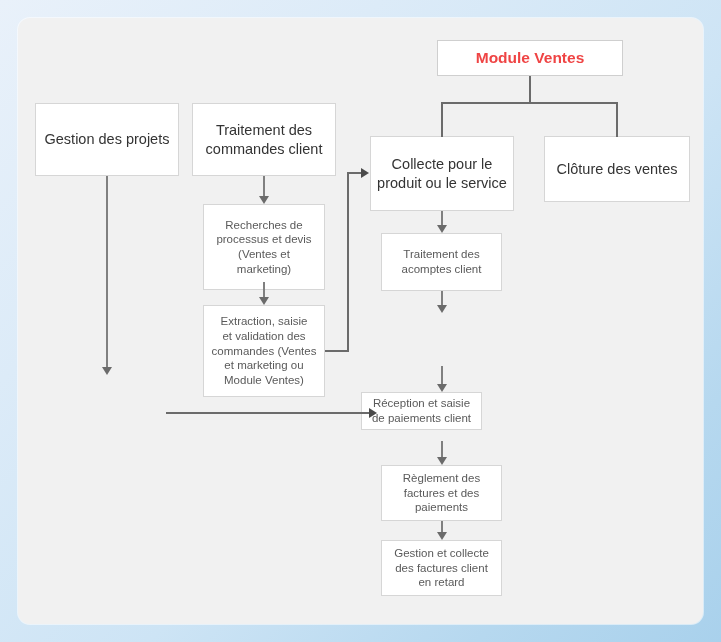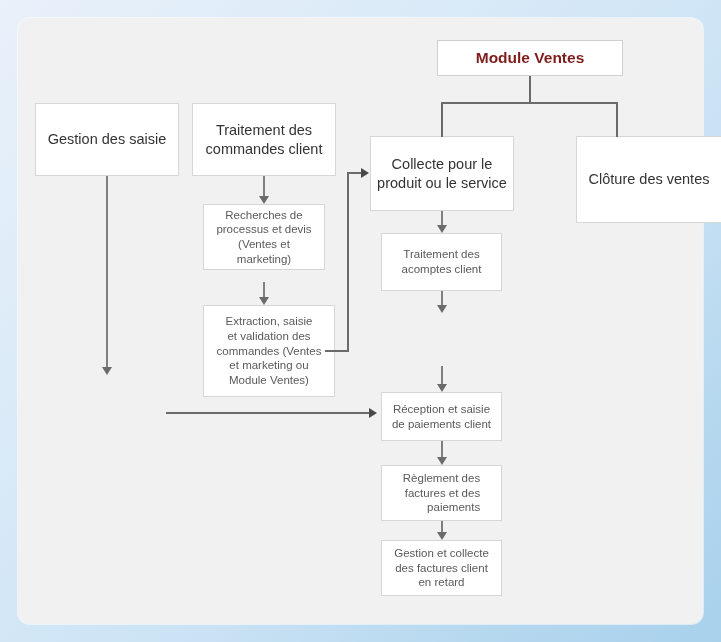--- a/index.html
+++ b/index.html
@@ -33,21 +33,21 @@
     display: flex;
     align-items: center;
     justify-content: center;
     text-align: center;
     color: #3c3c3c;
     line-height: 1.28;
     padding: 2px 6px;
     white-space: pre-line;
   }
   .node.title {
-    color: #7f1d1d;
+    color: #ef4444;
     font-size: 15.5px;
     font-weight: bold;
     border-color: #cfcfcf;
   }
   .node.lvl1 {
     color: #333333;
     font-size: 14.5px;
   }
   .node.lvl2 {
     color: #5a5a5a;
@@ -78,50 +78,50 @@
   }
 </style>
 </head>
 <body>
 
 <div id="canvas">
   <div id="inner-panel"></div>
 
   <div class="node title" style="left:437px; top:40px; width:186px; height:36px;">Module Ventes</div>
 
-  <div class="node lvl1" style="left:35px; top:103px; width:144px; height:73px;">Gestion des saisie</div>
+  <div class="node lvl1" style="left:35px; top:103px; width:144px; height:73px;">Gestion des projets</div>
 
   <div class="node lvl1" style="left:192px; top:103px; width:144px; height:73px;">Traitement des
 commandes client</div>
 
   <div class="node lvl1" style="left:370px; top:136px; width:144px; height:75px;">Collecte pour le
 produit ou le service</div>
 
-  <div class="node lvl1" style="left:544px; top:136px; width:146px; height:87px;margin-left:32px;">Clôture des ventes</div>
+  <div class="node lvl1" style="left:544px; top:136px; width:146px; height:66px;">Clôture des ventes</div>
 
-  <div class="node lvl2" style="left:203px; top:204px; width:122px; height:66px;">Recherches de
+  <div class="node lvl2" style="left:203px; top:204px; width:122px; height:86px;">Recherches de
 processus et devis
 (Ventes et
 marketing)</div>
 
-  <div class="node lvl2" style="left:203px; top:305px; width:132px; height:92px;">Extraction, saisie
+  <div class="node lvl2" style="left:203px; top:305px; width:122px; height:92px;">Extraction, saisie
 et validation des
 commandes (Ventes
 et marketing ou
 Module Ventes)</div>
 
 
   <div class="node lvl2" style="left:381px; top:233px; width:121px; height:58px;">Traitement des
 acomptes client</div>
 
 
-  <div class="node lvl2" style="left:381px; top:392px; width:121px; height:49px;">Réception et saisie
+  <div class="node lvl2" style="left:361px; top:392px; width:121px; height:38px;">Réception et saisie
 de paiements client</div>
 
-  <div class="node lvl2" style="left:381px; top:465px; width:121px; height:56px;text-align:right;">Règlement des
+  <div class="node lvl2" style="left:381px; top:465px; width:121px; height:56px;">Règlement des
 factures et des
 paiements</div>
 
   <div class="node lvl2" style="left:381px; top:540px; width:121px; height:56px;">Gestion et collecte
 des factures client
 en retard</div>
 
   <div class="conn v" style="left:529px; top:76px; height:27px;"></div>
   <div class="conn h" style="left:441px; top:102px; width:177px;"></div>
   <div class="conn v" style="left:441px; top:102px; height:35px;"></div>

